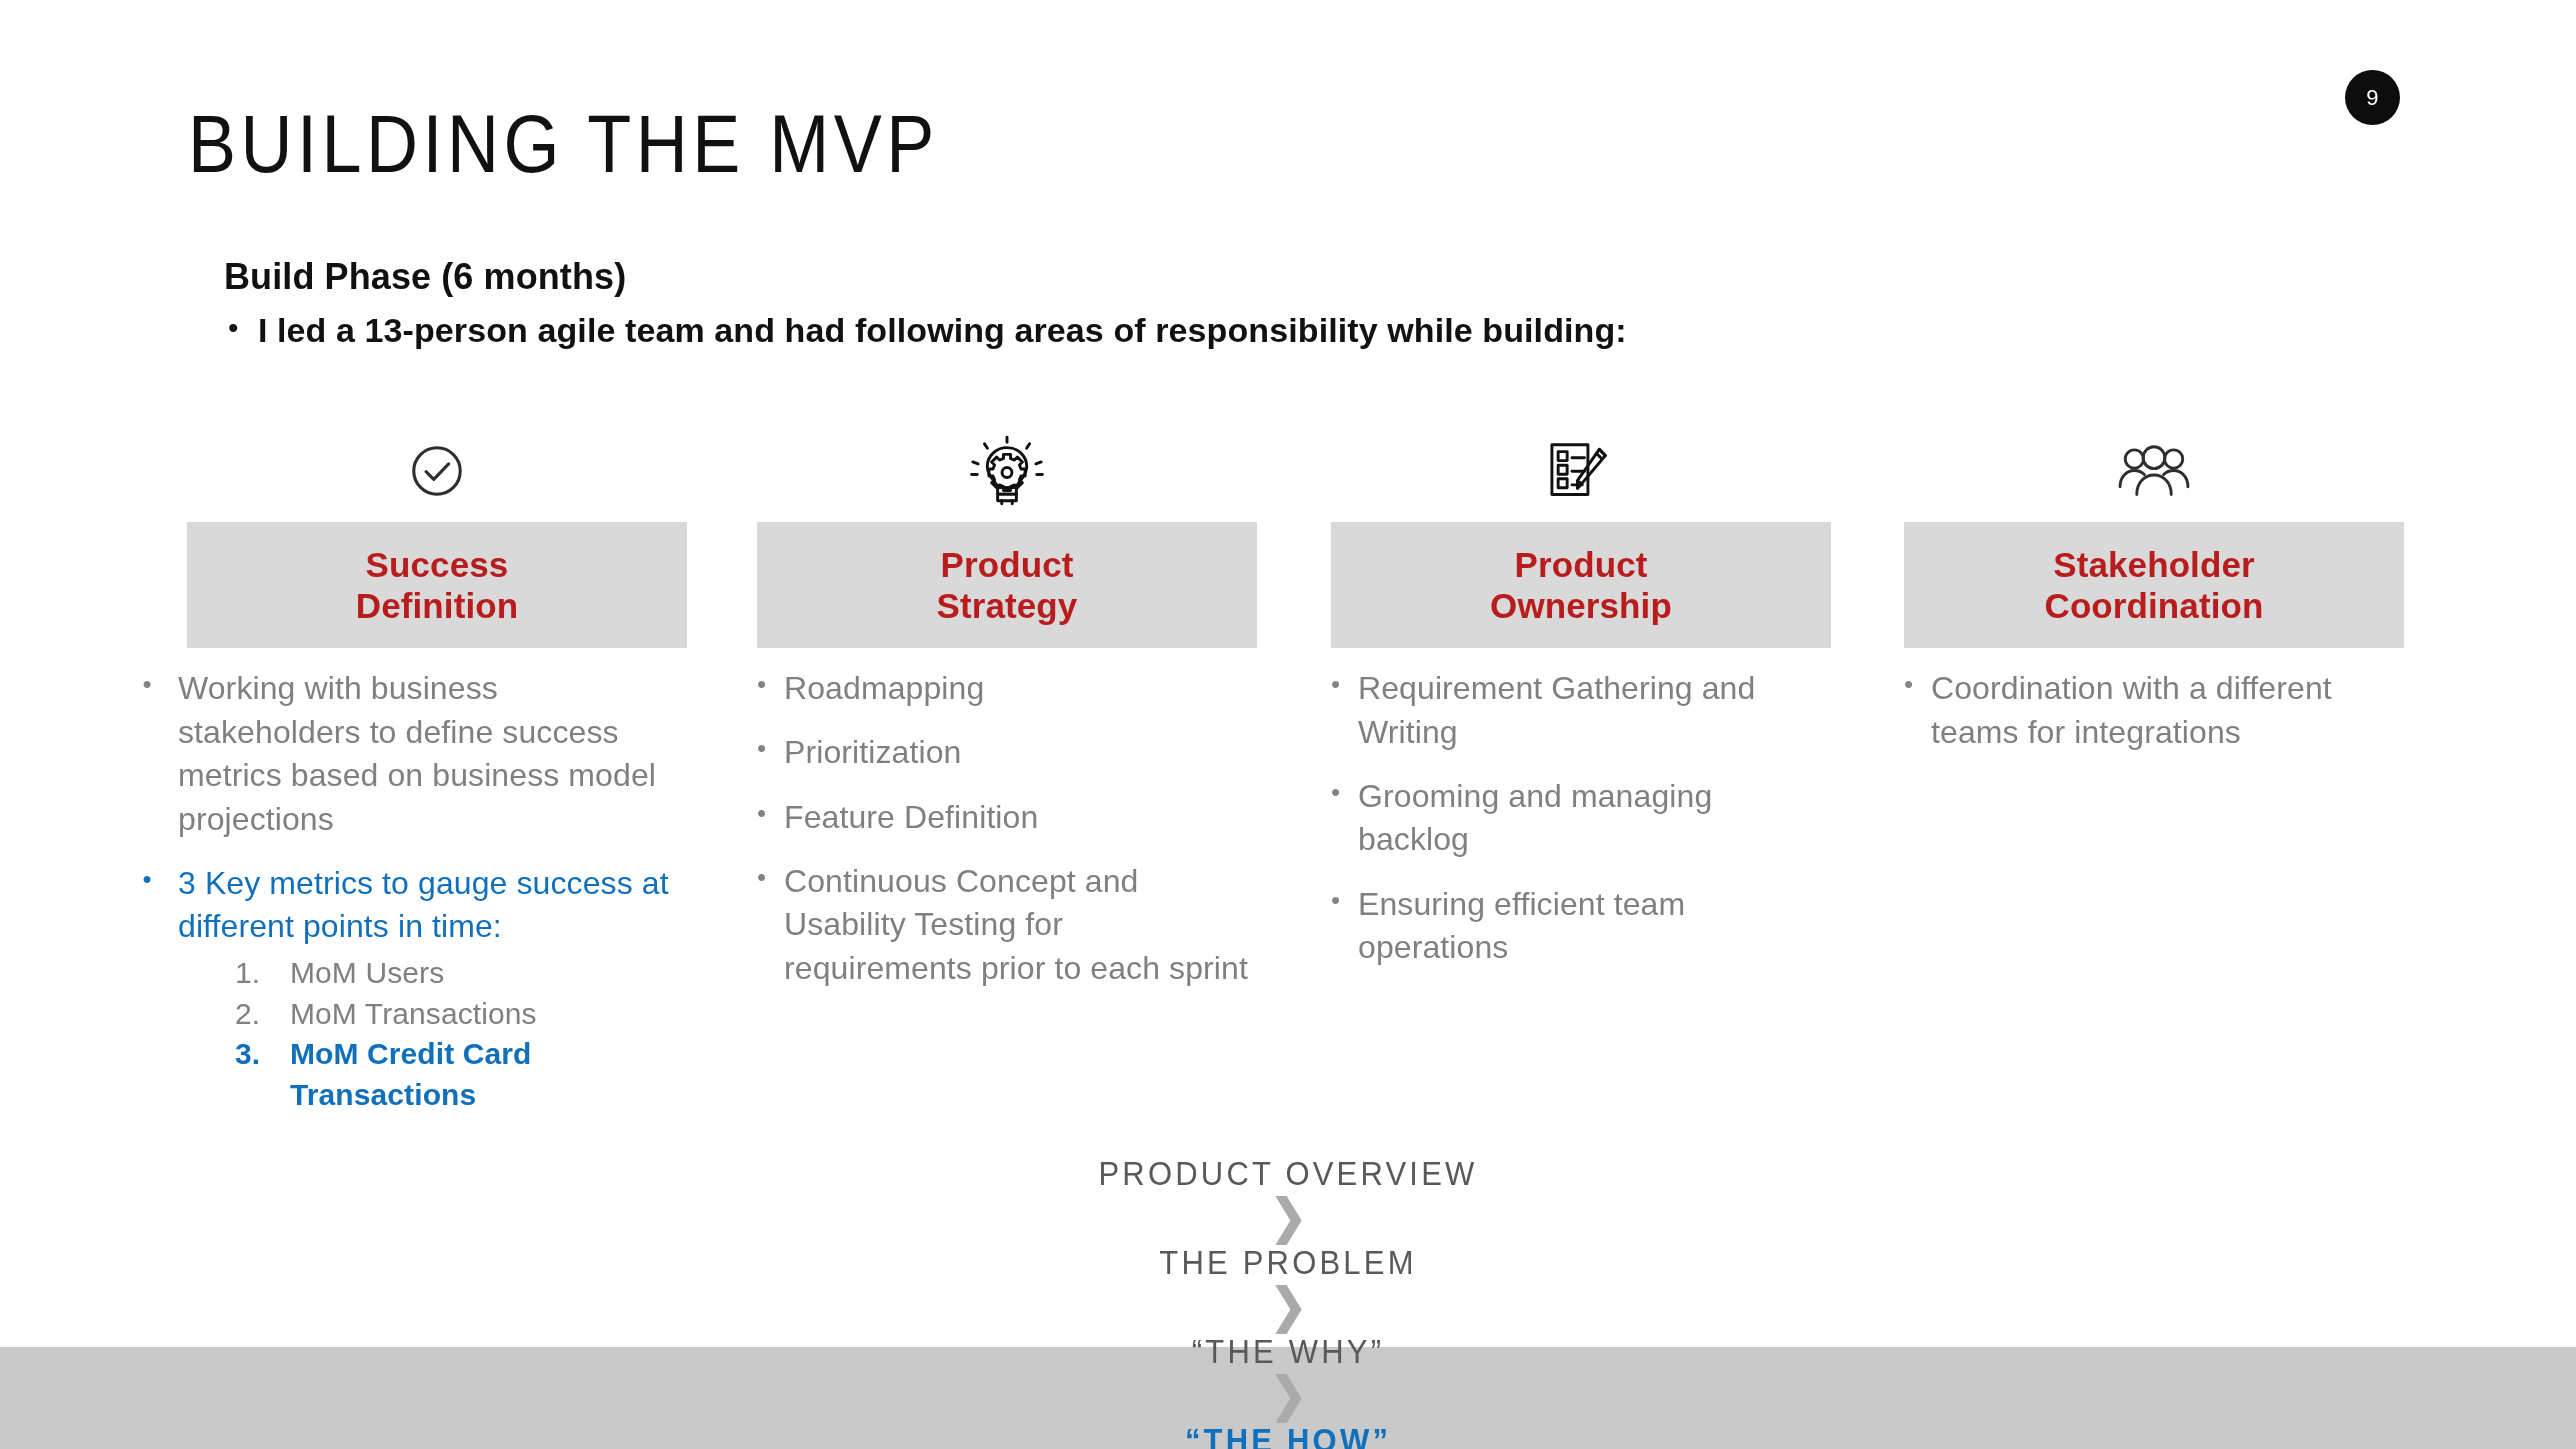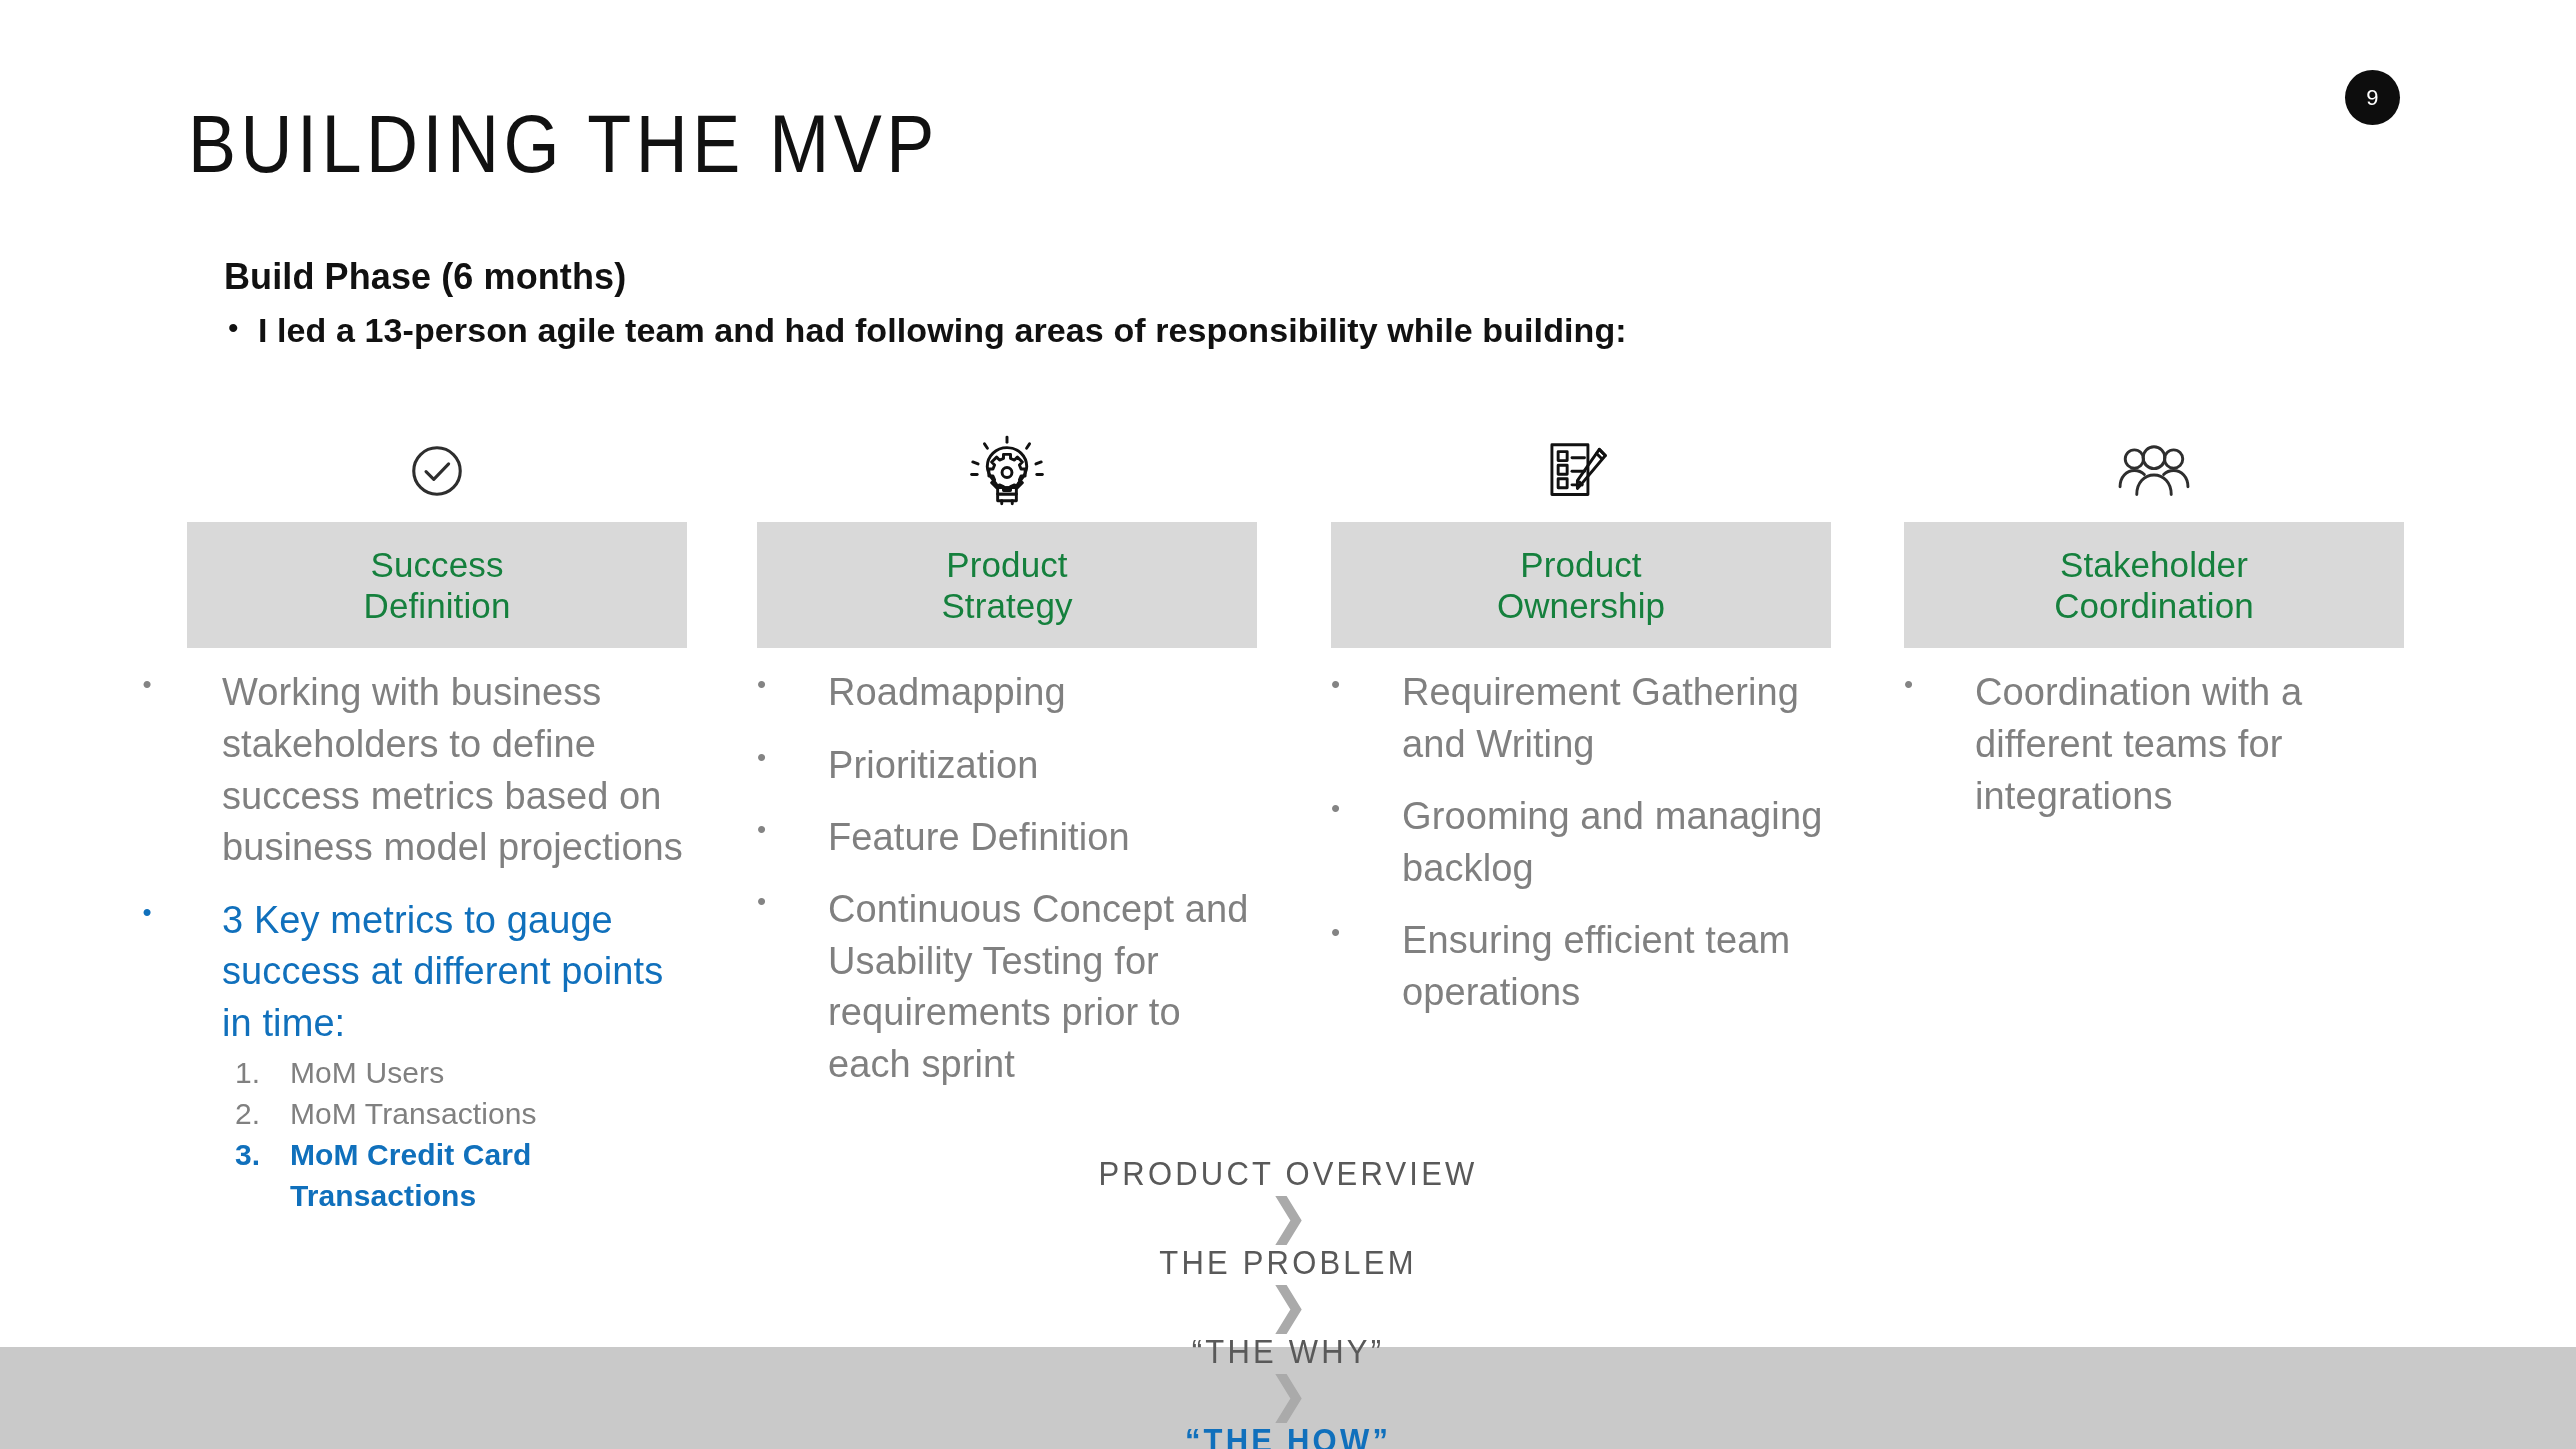--- a/index.html
+++ b/index.html
@@ -114,22 +114,22 @@
     background: #d9d9d9;
     height: 126px;
     display: flex;
     flex-direction: column;
     align-items: center;
     justify-content: center;
     text-align: center;
   }
   .col-header-line {
     font-size: 35px;
-    font-weight: 400;
-    color: #15803d;
+    font-weight: 700;
+    color: #b91c1c;
     line-height: 1.18;
     letter-spacing: 0.1px;
   }
 
   .col-body {
     padding-top: 19.3px;
   }
 
   
   .b-row {
@@ -138,25 +138,24 @@
     margin-bottom: 20.6px;
   }
   .b-row.tight { margin-bottom: 0; }
   .b-dot {
     flex: 0 0 auto;
     color: #848484;
     font-size: 26px;
     line-height: 1.36;
   }
   .b-text {
-    font-size: 38px;
+    font-size: 32px;
     color: #808080;
     line-height: 1.36;
     letter-spacing: 0.1px;
-    margin-left: 44px;
   }
 
   
   .col-1 .b-row { margin-left: -71px; }
   .col-1 .b-dot { width: 62px; flex: 0 0 62px; text-align: center; }
   .col-1 .b-text { width: 509px; }
 
   .col-2 .b-dot, .col-3 .b-dot, .col-4 .b-dot {
     width: 27px; flex: 0 0 27px; text-align: left;
   }

